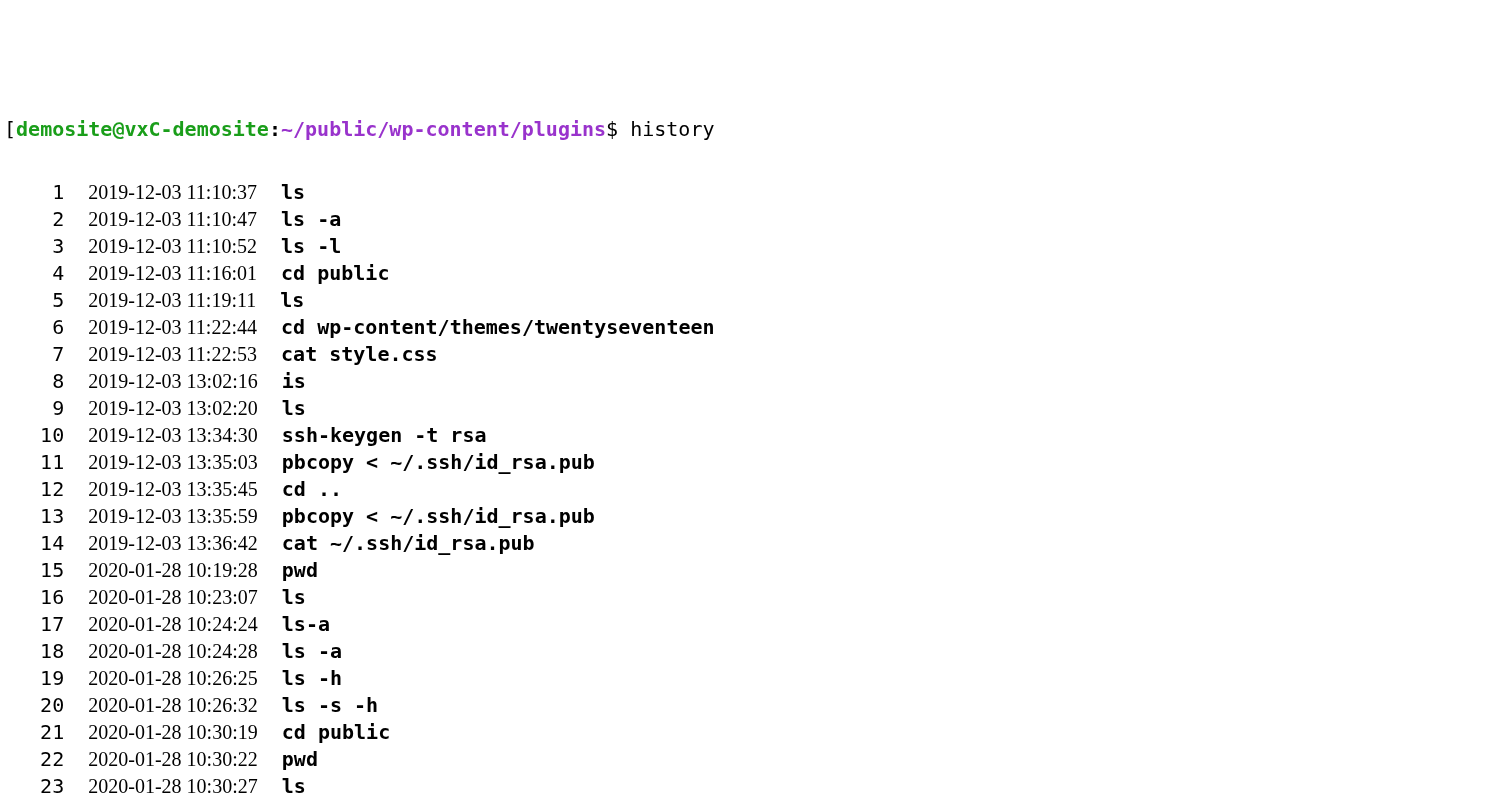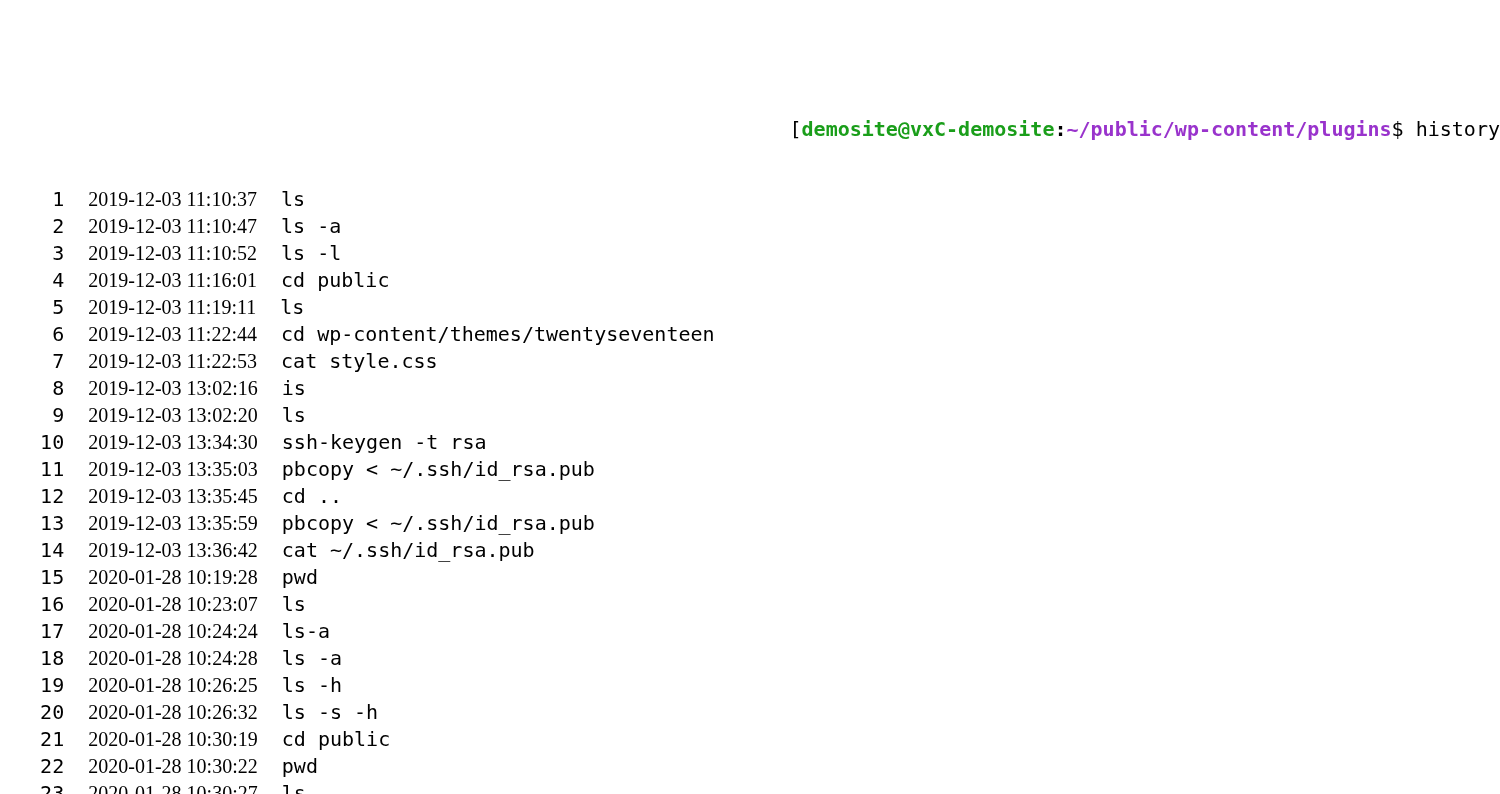--- a/index.html
+++ b/index.html
@@ -11,22 +11,21 @@
       background: #ffffff;
       font-family: "SF Mono", "Menlo", "Monaco", "Consolas", monospace;
       font-size: 20px;
       line-height: 1.35;
       color: #000000;
       padding: 8px 0 0 4px;
       white-space: pre;
       overflow: hidden;
     }
     .prompt-line {
-      margin-bottom: 16px;
-      text-align: right;
+      margin-bottom: 9px;
     }
     .bracket {
       color: #000000;
     }
     .user-host {
       color: #1a9e1a;
       font-weight: bold;
     }
     .colon {
       color: #000000;
@@ -58,20 +57,21 @@
     .timestamp {
       display: inline-block;
       font-family: Liberation Serif, serif;
     }
     .cmd-gap {
       display: inline-block;
       width: 2ch;
     }
     .hist-cmd {
       display: inline-block;
+      font-weight: bold;
     }
   </style>
 </head>
 <body>
 
 
 
 <div class="prompt-line"><span class="bracket">[</span><span class="user-host">demosite@vxC-demosite</span><span class="colon">:</span><span class="path">~/public/wp-content/plugins</span><span class="dollar">$</span> <span class="command">history</span></div>
 <div id="history-output"><div class="history-line"><span class="line-num">1</span><span class="gap">  </span><span class="timestamp">2019-12-03 11:10:37</span><span class="cmd-gap">  </span><span class="hist-cmd">ls</span></div><div class="history-line"><span class="line-num">2</span><span class="gap">  </span><span class="timestamp">2019-12-03 11:10:47</span><span class="cmd-gap">  </span><span class="hist-cmd">ls -a</span></div><div class="history-line"><span class="line-num">3</span><span class="gap">  </span><span class="timestamp">2019-12-03 11:10:52</span><span class="cmd-gap">  </span><span class="hist-cmd">ls -l</span></div><div class="history-line"><span class="line-num">4</span><span class="gap">  </span><span class="timestamp">2019-12-03 11:16:01</span><span class="cmd-gap">  </span><span class="hist-cmd">cd public</span></div><div class="history-line"><span class="line-num">5</span><span class="gap">  </span><span class="timestamp">2019-12-03 11:19:11</span><span class="cmd-gap">  </span><span class="hist-cmd">ls</span></div><div class="history-line"><span class="line-num">6</span><span class="gap">  </span><span class="timestamp">2019-12-03 11:22:44</span><span class="cmd-gap">  </span><span class="hist-cmd">cd wp-content/themes/twentyseventeen</span></div><div class="history-line"><span class="line-num">7</span><span class="gap">  </span><span class="timestamp">2019-12-03 11:22:53</span><span class="cmd-gap">  </span><span class="hist-cmd">cat style.css</span></div><div class="history-line"><span class="line-num">8</span><span class="gap">  </span><span class="timestamp">2019-12-03 13:02:16</span><span class="cmd-gap">  </span><span class="hist-cmd">is</span></div><div class="history-line"><span class="line-num">9</span><span class="gap">  </span><span class="timestamp">2019-12-03 13:02:20</span><span class="cmd-gap">  </span><span class="hist-cmd">ls</span></div><div class="history-line"><span class="line-num">10</span><span class="gap">  </span><span class="timestamp">2019-12-03 13:34:30</span><span class="cmd-gap">  </span><span class="hist-cmd">ssh-keygen -t rsa</span></div><div class="history-line"><span class="line-num">11</span><span class="gap">  </span><span class="timestamp">2019-12-03 13:35:03</span><span class="cmd-gap">  </span><span class="hist-cmd">pbcopy &lt; ~/.ssh/id_rsa.pub</span></div><div class="history-line"><span class="line-num">12</span><span class="gap">  </span><span class="timestamp">2019-12-03 13:35:45</span><span class="cmd-gap">  </span><span class="hist-cmd">cd ..</span></div><div class="history-line"><span class="line-num">13</span><span class="gap">  </span><span class="timestamp">2019-12-03 13:35:59</span><span class="cmd-gap">  </span><span class="hist-cmd">pbcopy &lt; ~/.ssh/id_rsa.pub</span></div><div class="history-line"><span class="line-num">14</span><span class="gap">  </span><span class="timestamp">2019-12-03 13:36:42</span><span class="cmd-gap">  </span><span class="hist-cmd">cat ~/.ssh/id_rsa.pub</span></div><div class="history-line"><span class="line-num">15</span><span class="gap">  </span><span class="timestamp">2020-01-28 10:19:28</span><span class="cmd-gap">  </span><span class="hist-cmd">pwd</span></div><div class="history-line"><span class="line-num">16</span><span class="gap">  </span><span class="timestamp">2020-01-28 10:23:07</span><span class="cmd-gap">  </span><span class="hist-cmd">ls</span></div><div class="history-line"><span class="line-num">17</span><span class="gap">  </span><span class="timestamp">2020-01-28 10:24:24</span><span class="cmd-gap">  </span><span class="hist-cmd">ls-a</span></div><div class="history-line"><span class="line-num">18</span><span class="gap">  </span><span class="timestamp">2020-01-28 10:24:28</span><span class="cmd-gap">  </span><span class="hist-cmd">ls -a</span></div><div class="history-line"><span class="line-num">19</span><span class="gap">  </span><span class="timestamp">2020-01-28 10:26:25</span><span class="cmd-gap">  </span><span class="hist-cmd">ls -h</span></div><div class="history-line"><span class="line-num">20</span><span class="gap">  </span><span class="timestamp">2020-01-28 10:26:32</span><span class="cmd-gap">  </span><span class="hist-cmd">ls -s -h</span></div><div class="history-line"><span class="line-num">21</span><span class="gap">  </span><span class="timestamp">2020-01-28 10:30:19</span><span class="cmd-gap">  </span><span class="hist-cmd">cd public</span></div><div class="history-line"><span class="line-num">22</span><span class="gap">  </span><span class="timestamp">2020-01-28 10:30:22</span><span class="cmd-gap">  </span><span class="hist-cmd">pwd</span></div><div class="history-line"><span class="line-num">23</span><span class="gap">  </span><span class="timestamp">2020-01-28 10:30:27</span><span class="cmd-gap">  </span><span class="hist-cmd">ls</span></div><div class="history-line"><span class="line-num">24</span><span class="gap">  </span><span class="timestamp">2020-01-28 10:46:35</span><span class="cmd-gap">  </span><span class="hist-cmd">cd wp-content</span></div></div>
 

